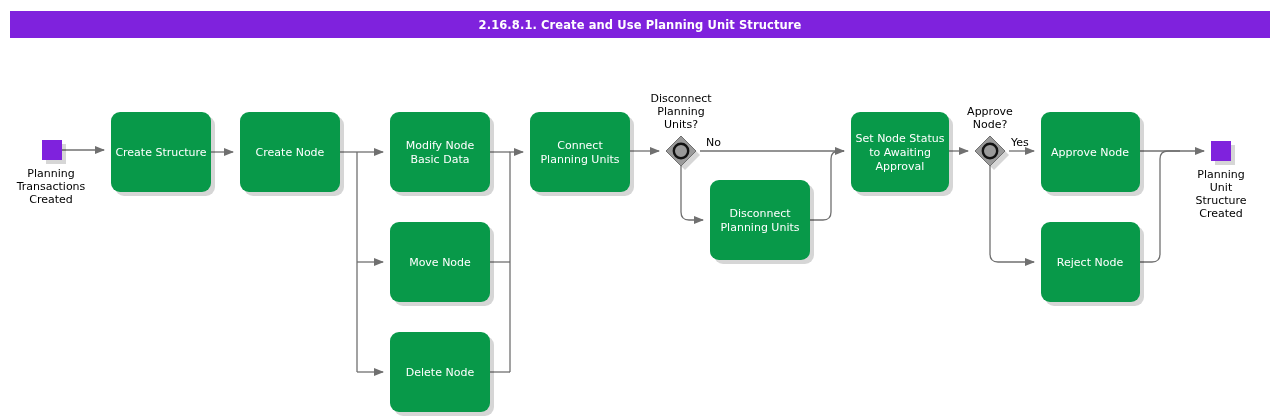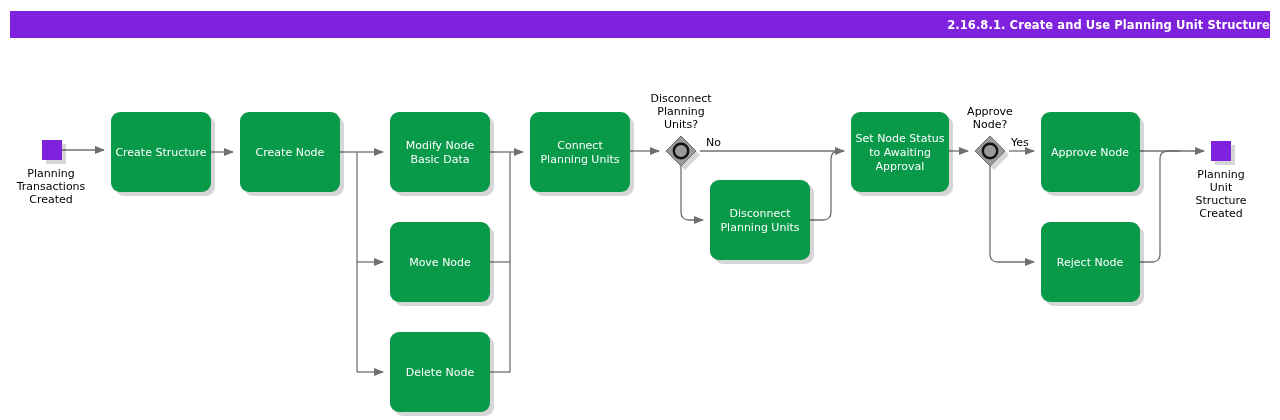--- a/index.html
+++ b/index.html
@@ -23,21 +23,21 @@
   }
   .title-bar {
     position: absolute;
     left: 10px;
     top: 11px;
     width: 1260px;
     height: 27px;
     background: #7f22dd;
     display: flex;
     align-items: center;
-    justify-content: flex-end;
+    justify-content: center;
   }
   .title-text {
     color: #ffffff;
     font-size: 11.5px;
     font-weight: bold;
     font-family: "DejaVu Sans", sans-serif;
     letter-spacing: 0.1px;
     white-space: nowrap;
   }
   .node-label {

